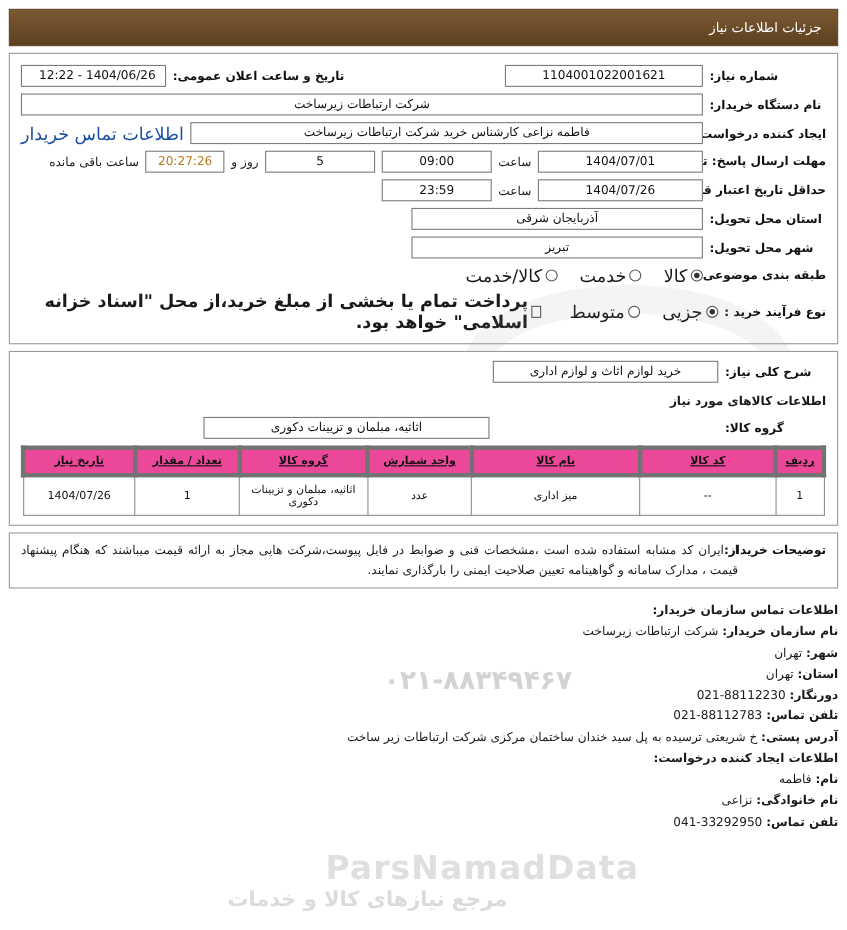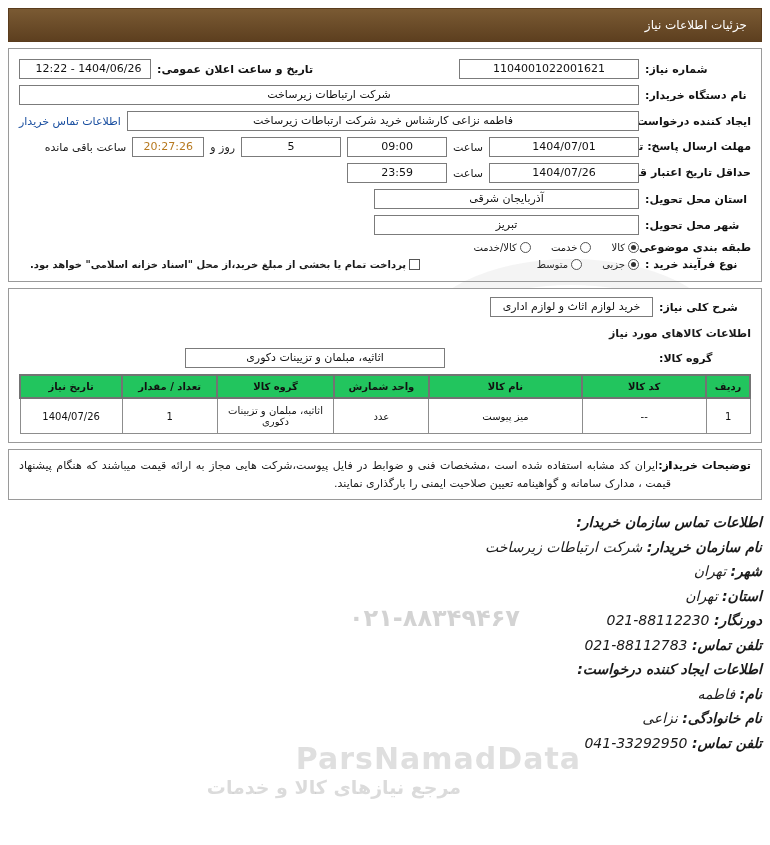--- a/index.html
+++ b/index.html
@@ -60,39 +60,39 @@
     height: 20px;
     line-height: 18px;
     padding: 0 6px;
     font-size: 11px;
     text-align: center;
     color: #111;
     white-space: nowrap;
     overflow: hidden;
   }
   .fld.grow { flex: 1; }
-  .link { color: #1a4fa0; text-decoration: none; font-size: 11px; }
+  .link { color: #1a4fa0; text-decoration: none; font-size: 16px; }
 
   .small-lbl { font-size: 11px; white-space: nowrap; }
 
   
   .radio {
     width: 11px; height: 11px; border-radius: 50%;
     border: 1px solid #555; display: inline-block; vertical-align: middle;
     background: #fff; position: relative; margin-left: 3px;
   }
   .radio.on::after {
     content: ""; position: absolute; left: 2px; top: 2px;
     width: 5px; height: 5px; border-radius: 50%; background: #333;
   }
   .cbox {
     width: 11px; height: 11px; border: 1px solid #555; background: #fff;
     display: inline-block; vertical-align: middle; margin-left: 3px;
   }
-  .opt { display: inline-flex; align-items: center; margin-left: 14px; font-size: 10px; }
+  .opt { display: inline-flex; align-items: center; margin-left: 14px; font-size: 16px; }
 
   
   .wm {
     position: absolute;
     pointer-events: none;
     color: rgba(120,120,120,0.20);
     font-weight: bold;
     white-space: nowrap;
   }
   .wm1 { top: 452px; right: 180px; font-size: 30px; letter-spacing: 1px; color: rgba(110,110,110,0.22); }
@@ -111,25 +111,26 @@
   }
 
   
   table.items {
     width: 100%;
     border-collapse: collapse;
     font-size: 10px;
     margin-top: 6px;
   }
   table.items th {
-    background: #22c55e;
-    border: 2px solid #737373;
+    background: #ec4899;
+    border: 4px solid #737373;
     padding: 5px 3px;
     font-weight: bold;
     color: #111;
+    text-decoration: underline;
   }
   table.items td {
     border: 1px solid #8d8d8d;
     padding: 6px 3px;
     text-align: center;
     background: #fff;
     color: #111;
   }
   td.prod { color: #6f6f6f; }
   td.grp { color: #1a4fa0; }
@@ -143,23 +144,22 @@
     align-items: flex-start;
     font-size: 11px;
     line-height: 1.6;
   }
   .notes .lbl { width: 72px; }
   .notes .body { flex: 1; text-align: justify; }
 
   
   .contact {
     margin: 10px 8px 14px 8px;
-    font-size: 14px;
+    font-size: 11px;
     line-height: 1.75;
-    font-style: italic;
   }
   .contact .hd { font-weight: bold; }
   .contact .ln b { font-weight: bold; }
 </style>
 </head>
 <body>
 
 <div class="page">
 
   <div class="header">
@@ -252,21 +252,21 @@
     </div>
   </div>
 
   <div class="panel">
 
     <div class="wm wm1">ParsNamadData</div>
     <div class="wm wm2">مرجع نیازهای کالا و خدمات</div>
 
     <div class="row">
       <span class="lbl w92">شرح کلی نیاز:</span>
-      <span class="fld" style="width:163px;">خرید لوازم اثاث و لوازم اداری</span>
+      <span class="fld" style="width:205px;">خرید لوازم اثاث و لوازم اداری</span>
     </div>
 
     <div style="font-weight:bold;font-size:11px;margin:10px 0 8px 0;">اطلاعات کالاهای مورد نیاز</div>
 
     <div class="row">
       <span class="lbl w92">گروه کالا:</span>
       <span style="flex:1;"></span>
       <span class="fld" style="width:260px;">اثاثیه، مبلمان و تزیینات دکوری</span>
       <span style="width:160px;"></span>
     </div>
@@ -280,21 +280,21 @@
           <th style="width:13%;">واحد شمارش</th>
           <th style="width:16%;">گروه کالا</th>
           <th style="width:13%;">تعداد / مقدار</th>
           <th style="width:14%;">تاریخ نیاز</th>
         </tr>
       </thead>
       <tbody>
         <tr>
           <td>1</td>
           <td>--</td>
-          <td class="prod">میز پیوست</td>
+          <td class="prod">میز اداری</td>
           <td>عدد</td>
           <td class="grp">اثاثیه، مبلمان و تزیینات دکوری</td>
           <td>1</td>
           <td>1404/07/26</td>
         </tr>
       </tbody>
     </table>
   </div>
 
   <div class="notes">
@@ -319,20 +319,24 @@
       <span>تهران</span>
     </div>
     <div class="ln">
       <b>دورنگار:</b>
       <span>88112230-021</span>
     </div>
     <div class="ln">
       <b>تلفن تماس:</b>
       <span>88112783-021</span>
     </div>
+    <div class="ln">
+      <b>آدرس پستی:</b>
+      <span>خ شریعتی ترسیده به پل سید خندان ساختمان مرکزی شرکت ارتباطات زیر ساخت</span>
+    </div>
     <div class="hd">اطلاعات ایجاد کننده درخواست:</div>
     <div class="ln">
       <b>نام:</b>
       <span>فاطمه</span>
     </div>
     <div class="ln">
       <b>نام خانوادگی:</b>
       <span>نزاعی</span>
     </div>
     <div class="ln">

